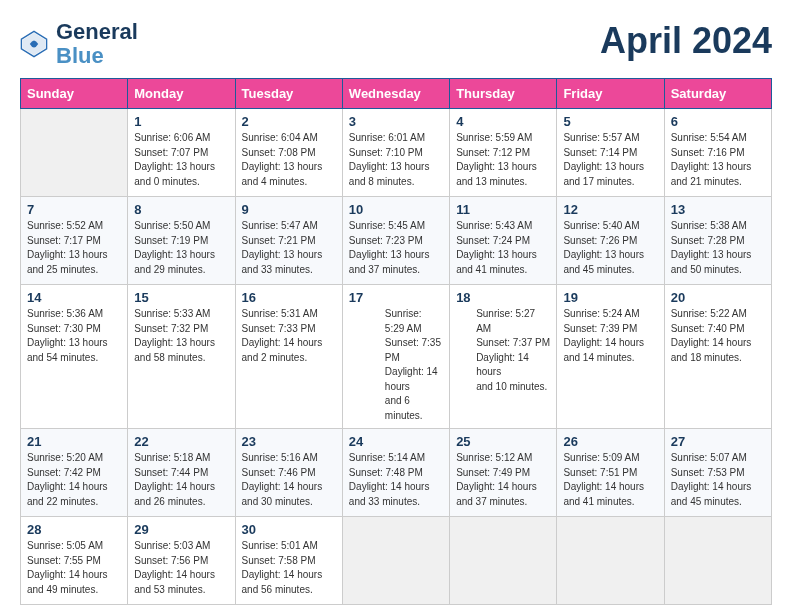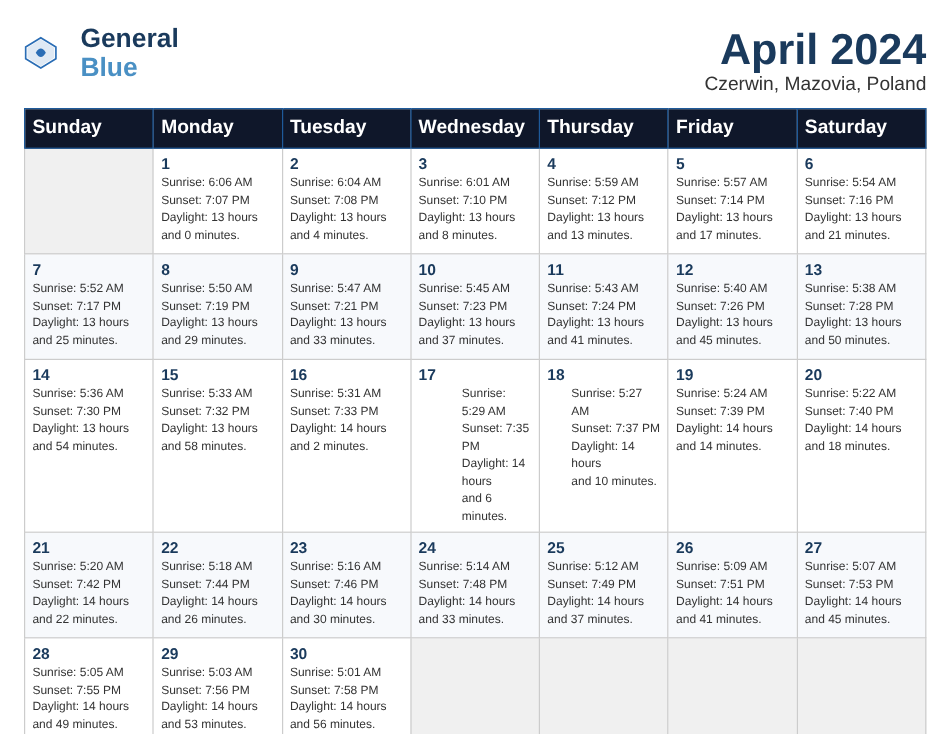--- a/index.html
+++ b/index.html
@@ -12,21 +12,21 @@
     }
     .header {
       display: flex;
       justify-content: space-between;
       align-items: flex-start;
       margin-bottom: 10px;
     }
     .logo {
       display: flex;
       align-items: center;
-      gap: 19px;
+      gap: 8px;
     }
     .logo-text {
       font-size: 22px;
       font-weight: bold;
       color: #1a3a5c;
       line-height: 1.1;
     }
     .logo-text span {
       color: #4a90c4;
     }
@@ -46,23 +46,23 @@
     .location {
       font-size: 16px;
       color: #333;
     }
     .calendar {
       width: 100%;
       border-collapse: collapse;
       border: 1px solid #ccc;
     }
     .calendar th {
-      background-color: #0f172a;
+      background-color: #ec4899;
       color: #fff;
-      font-size: 16px;
+      font-size: 13px;
       font-weight: bold;
       padding: 7px 6px;
       text-align: left;
       border: 1px solid #1e5a9a;
     }
     .calendar td {
       vertical-align: top;
       padding: 5px 6px;
       border: 1px solid #ccc;
       width: 107px;
@@ -102,21 +102,20 @@
       <polygon points="20,4 36,14 36,26 20,36 4,26 4,14" fill="#2a6db5" opacity="0.15"></polygon>
       <polygon points="20,2 38,13 38,27 20,38 2,27 2,13" fill="none" stroke="#2a6db5" stroke-width="2"></polygon>
       <path d="M14,20 Q20,10 26,20 Q20,30 14,20Z" fill="#2a6db5"></path>
     </svg>
     <div>
       <div class="logo-text">General<br><span>Blue</span></div>
     </div>
   </div>
   <div class="title-block">
     <div class="month-title">April 2024</div>
-    <div class="location">Czerwin, Mazovia, Poland</div>
   </div>
 </div>
 
 <table class="calendar">
   <thead>
     <tr>
     <th>Sunday</th>
         <th>Monday</th>
         <th>Tuesday</th>
         <th>Wednesday</th>

